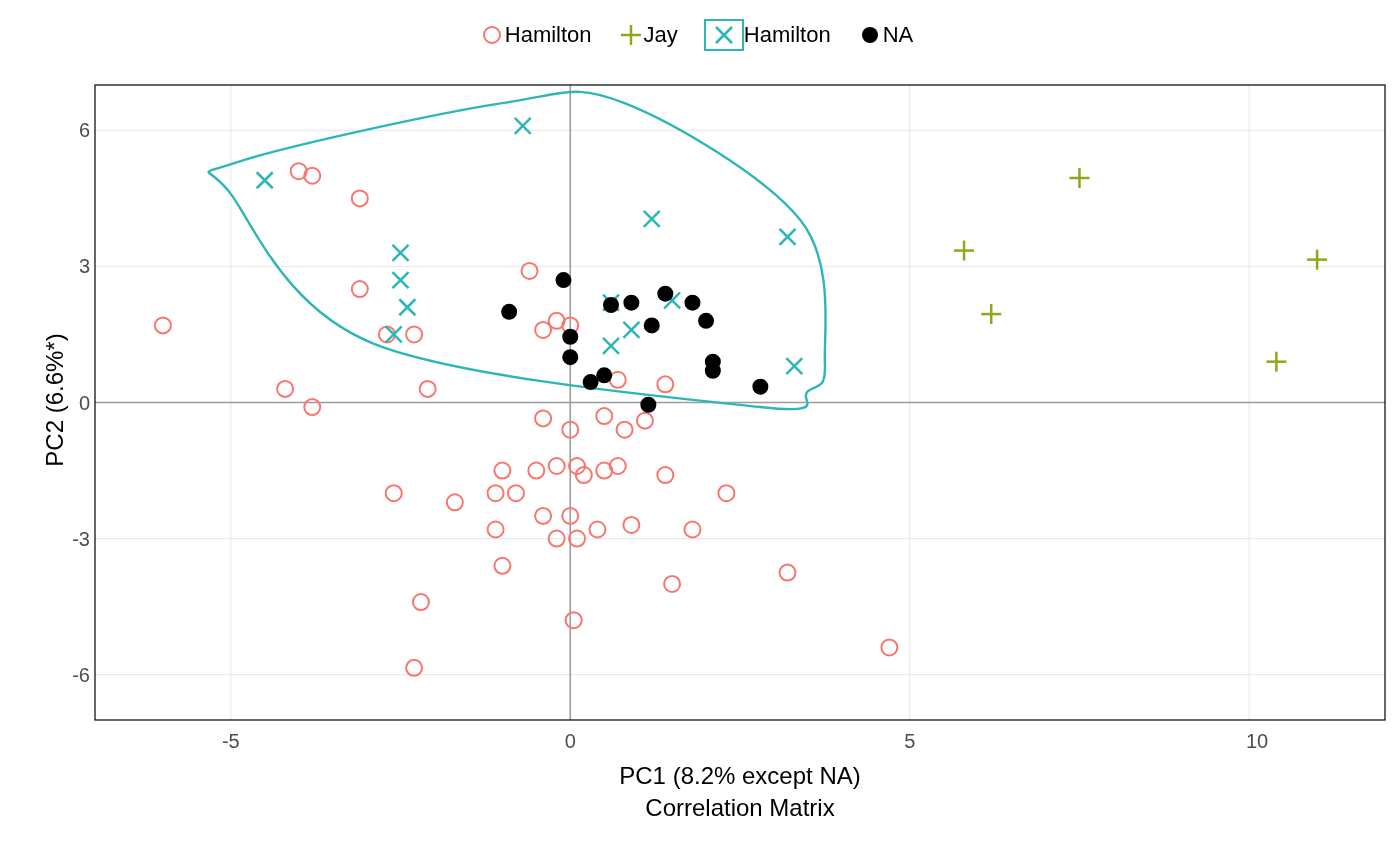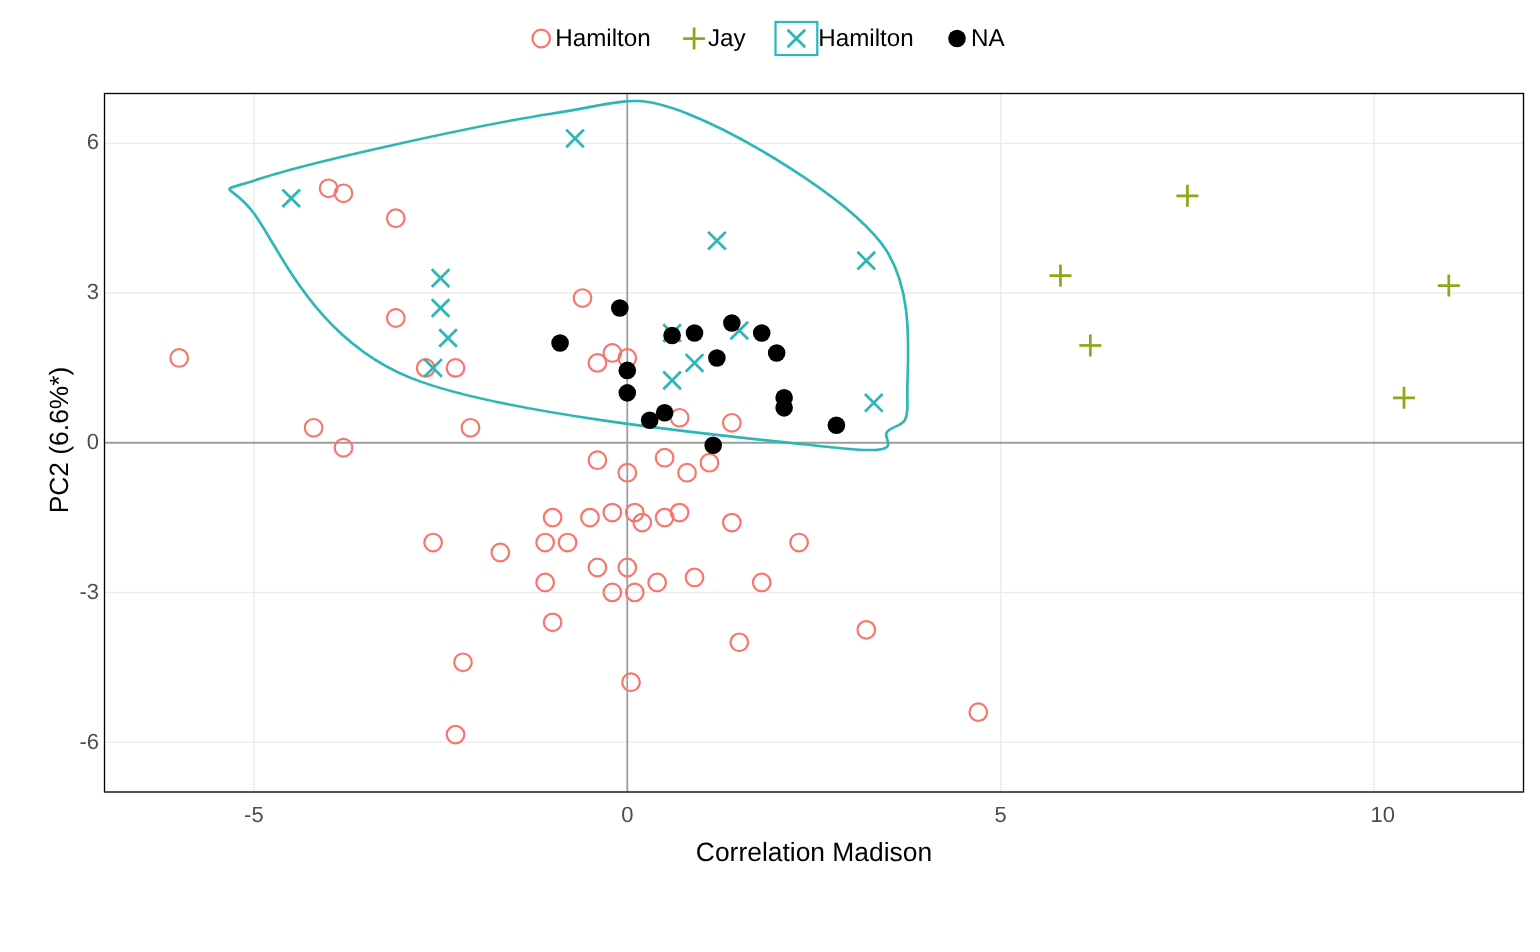--- a/index.html
+++ b/index.html
@@ -238,21 +238,22 @@
         <circle cx="712.8421052631579" cy="361.67857142857144" r="8" fill="#000000"></circle>
         <circle cx="712.8421052631579" cy="370.75" r="8" fill="#000000"></circle>
         <circle cx="760.3684210526317" cy="386.625" r="8" fill="#000000"></circle>
       </g>
 
     <rect x="95" y="85" width="1290" height="635" fill="none" stroke="#000000" stroke-width="1.2"></rect>
   </svg>
 
   <div class="axis-label y-label">PC2 (6.6%*)</div>
   <div class="axis-label x-labels">
-    <div>Correlation Madison</div>
+    <div>PC1 (8.2% except NA)</div>
+    <div>Correlation Matrix</div>
   </div>
 
   <div id="x-ticks">
       <div class="tick-label x-tick" style="left: 230.789px;">-5</div>
       <div class="tick-label x-tick" style="left: 570.263px;">0</div>
       <div class="tick-label x-tick" style="left: 909.737px;">5</div>
       <div class="tick-label x-tick" style="left: 1237px; margin-left: 20px;">10</div>
     </div>
   <div id="y-ticks">
       <div class="tick-label y-tick" style="top: 674.643px;">-6</div>

